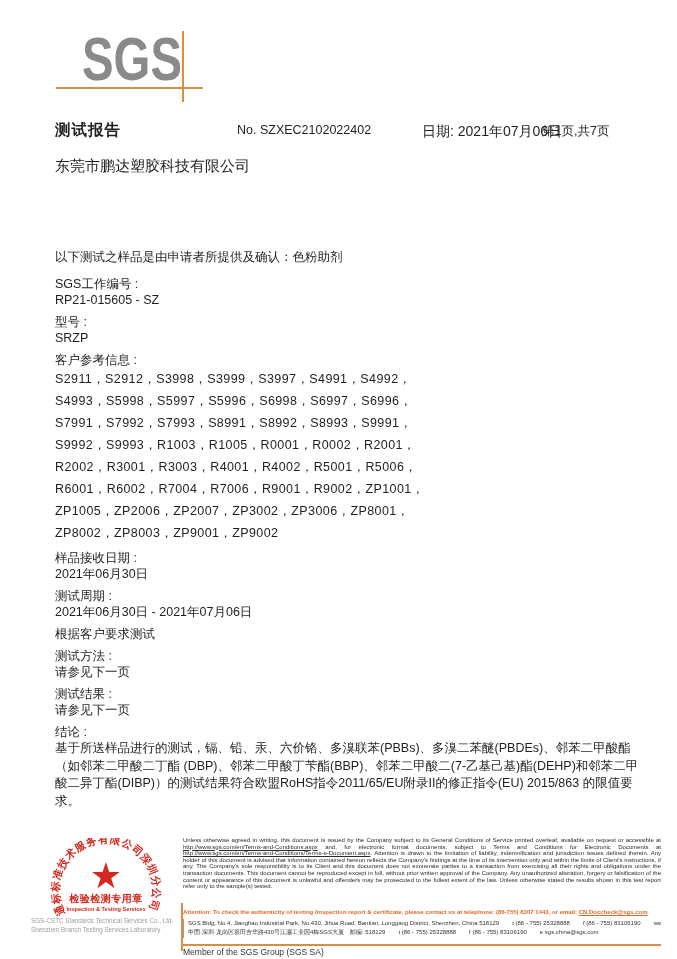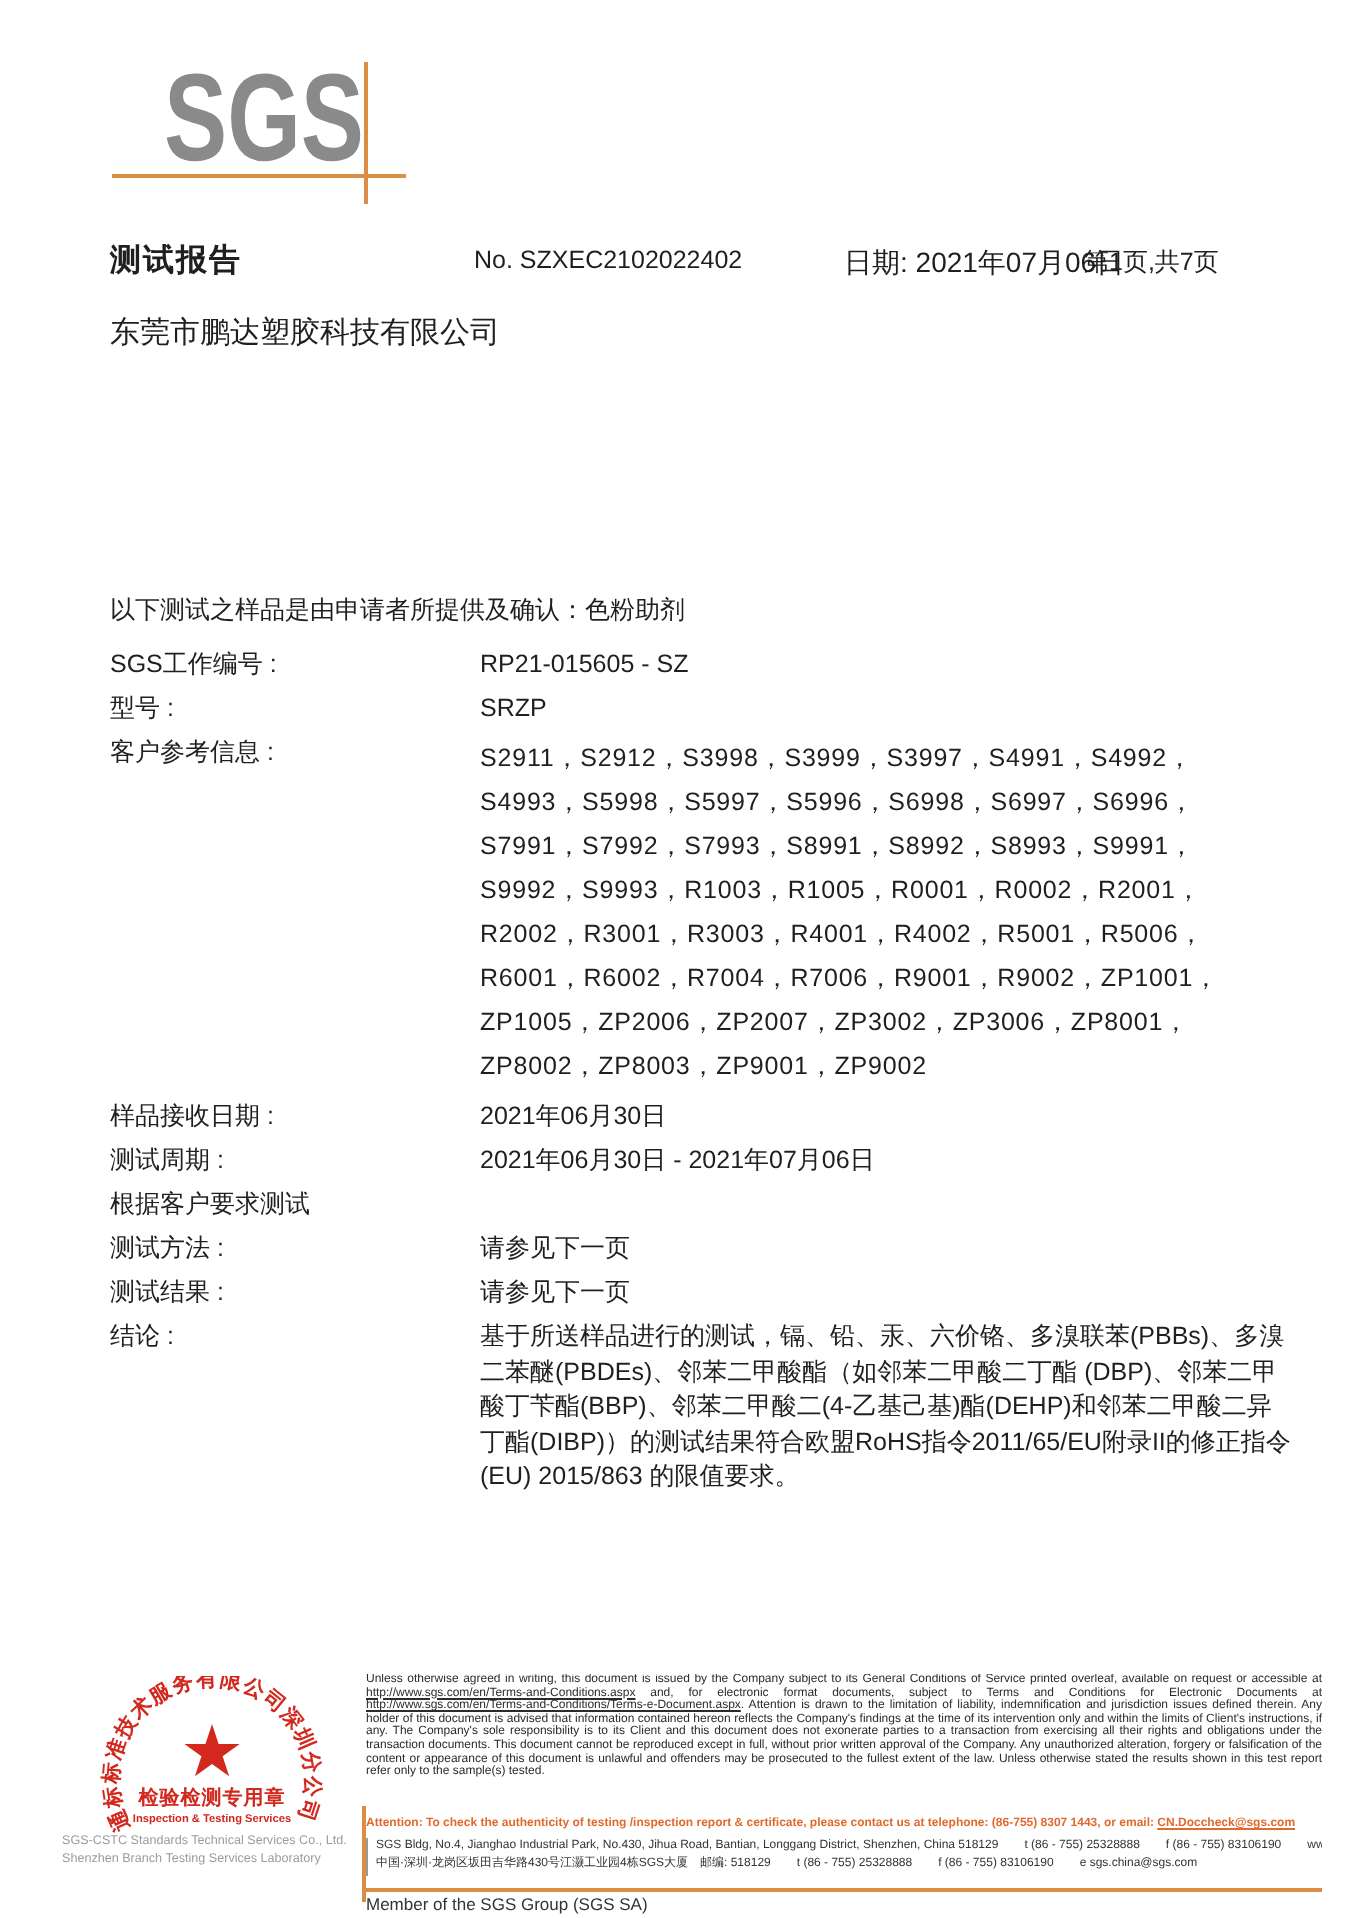--- a/index.html
+++ b/index.html
@@ -14,22 +14,22 @@
   .logo-vline{position:absolute;left:182px;top:31px;width:2px;height:71px;background:#d98e44;}
   
   .doc-title{position:absolute;left:55px;top:120px;font-size:15.5px;font-weight:700;letter-spacing:1px;}
   .report-no{position:absolute;left:237px;top:123px;font-size:12.5px;}
   .doc-date{position:absolute;left:422px;top:123px;font-size:14px;}
   .page-info{position:absolute;left:542px;top:123px;font-size:12.5px;}
   .company-name{position:absolute;left:55px;top:157px;font-size:15px;}
   .company-address{position:absolute;left:55px;top:182px;font-size:12.5px;}
   
   .main{position:absolute;left:55px;top:249px;width:592px;font-size:12.5px;line-height:16px;}
-  .intro{margin-bottom:11px;margin-top:48px;}
-  .row{display:flex;margin-bottom:6px;}
+  .intro{margin-bottom:11px;}
+  .row{display:flex;margin-bottom:6px;flex-direction:column;}
   .lbl{width:185px;flex:none;}
   .val{flex:1;}
   .ref-line{line-height:22px;height:22px;letter-spacing:0.4px;}
   .conclusion-text{line-height:17.5px;}
   
   .footer-right{position:absolute;left:183px;top:837px;width:478px;}
   .disclaimer{margin:0;font-size:6px;line-height:6.6px;text-align:justify;color:#2b2b2b;height:70px;overflow:hidden;}
   .disclaimer .u{text-decoration:underline;}
   .attention{margin:2px 0 0 0;font-size:6px;line-height:6.6px;color:#e06a2d;font-weight:700;}
   .attention .u{text-decoration:underline;}
@@ -106,21 +106,21 @@
       <div class="val">请参见下一页</div>
     </div>
 
     <div class="row">
       <div class="lbl">测试结果 :</div>
       <div class="val">请参见下一页</div>
     </div>
 
     <div class="row">
       <div class="lbl">结论 :</div>
-      <div class="val conclusion-text">基于所送样品进行的测试，镉、铅、汞、六价铬、多溴联苯(PBBs)、多溴二苯醚(PBDEs)、邻苯二甲酸酯（如邻苯二甲酸二丁酯 (DBP)、邻苯二甲酸丁苄酯(BBP)、邻苯二甲酸二(4-乙基己基)酯(DEHP)和邻苯二甲酸二异丁酯(DIBP)）的测试结果符合欧盟RoHS指令2011/65/EU附录II的修正指令(EU) 2015/863 的限值要求。</div>
+      <div class="val conclusion-text">基于所送样品进行的测试，镉、铅、汞、六价铬、多溴联苯(PBBs)、多溴二苯醚(PBDEs)、邻苯二甲酸酯（如邻苯二甲酸二丁酯 (DBP)、邻苯二甲酸丁苄酯(BBP)、邻苯二甲酸二(7-乙基己基)酯(DEHP)和邻苯二甲酸二异丁酯(DIBP)）的测试结果符合欧盟RoHS指令2011/65/EU附录II的修正指令(EU) 2015/863 的限值要求。</div>
     </div>
   </div>
 
   <div class="stamp-company">
     <div>SGS-CSTC Standards Technical Services Co., Ltd.</div>
     <div>Shenzhen Branch Testing Services Laboratory</div>
   </div>
 
   <svg class="stamp-svg" viewBox="0 0 156 108">
     <defs>

